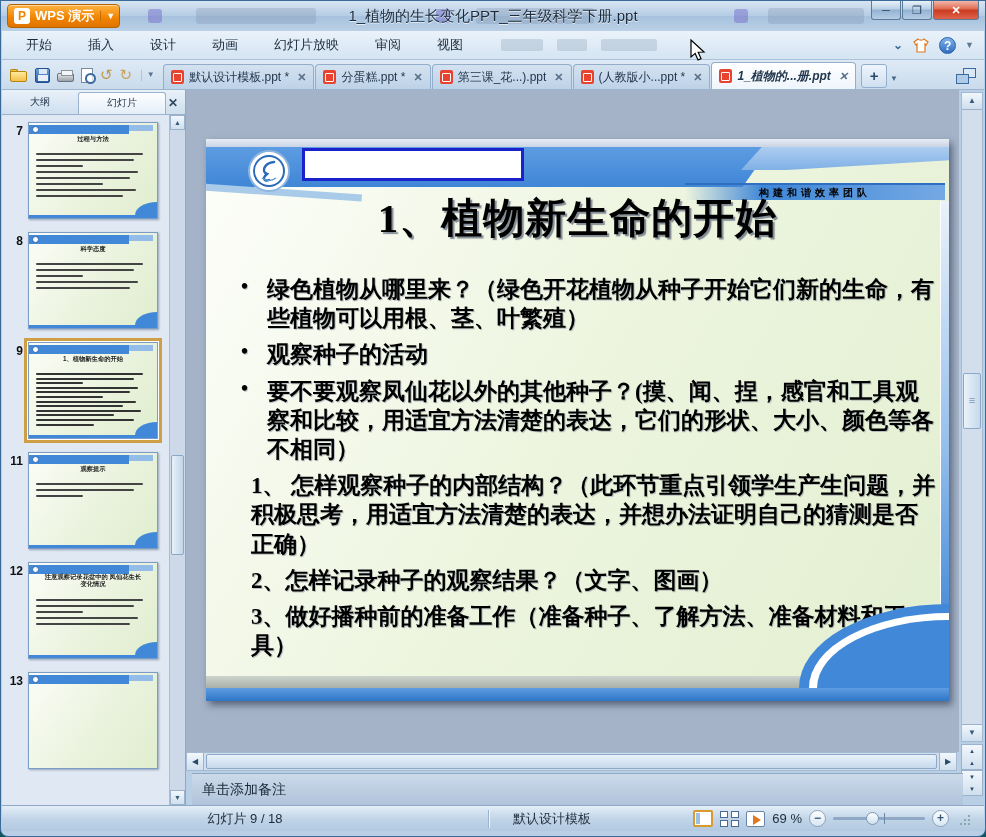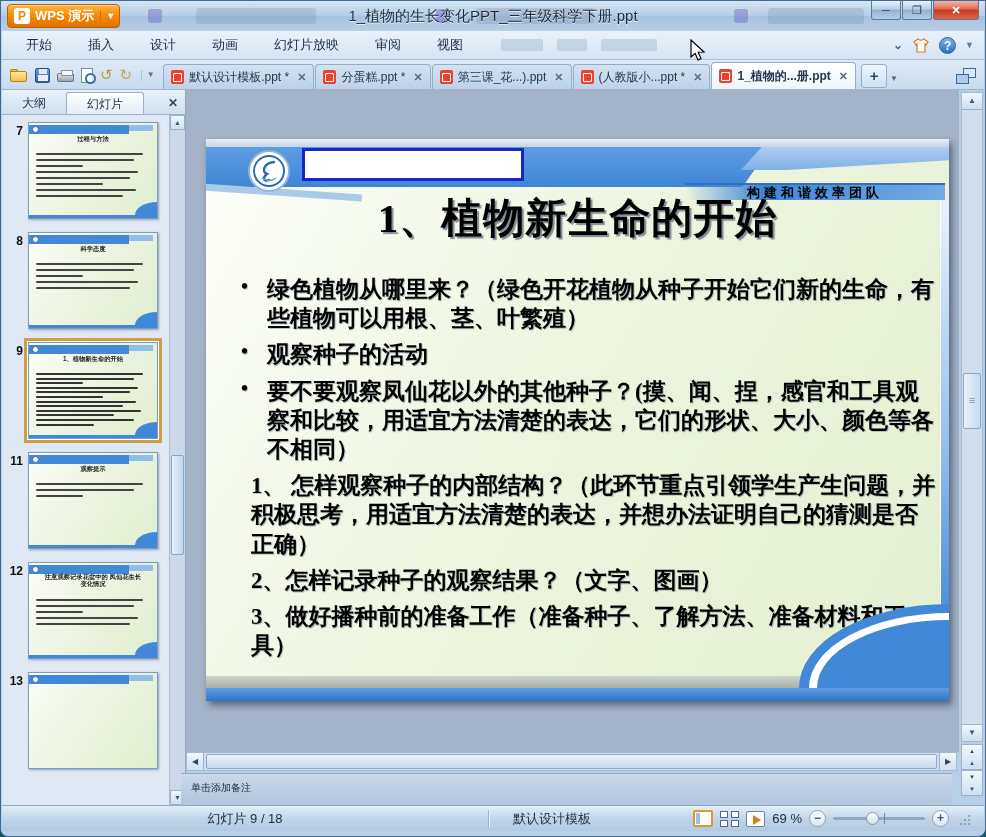--- a/index.html
+++ b/index.html
@@ -58,35 +58,35 @@
   .printer::before { content:""; position:absolute; left:3px; top:-4px; width:10px; height:4px; background:#f4f6f8; border:1px solid #8a94a0; }
   .preview { width:12px; height:15px; background:#fff; border:1px solid #7a8aa0; position:relative; margin-top:1px; }
   .preview::after { content:""; position:absolute; right:-4px; bottom:-2px; width:7px; height:7px; border:2px solid #3a6aa0; border-radius:50%; background:rgba(255,255,255,.7); }
   .u-arrow { font-size:15px; color:#c09a50; line-height:14px; }
   .r-arrow { font-size:15px; color:#caa25c; line-height:14px; }
   .tool-sep { width:14px; text-align:center; color:#5a7490; font-size:8px; border-left:1px solid #b0c4d8; margin-left:2px; padding-left:4px; padding-bottom:2px;}
   .doc-tabs { display:flex; align-items:flex-end; height:100%; }
   .dtab { display:flex; align-items:center; height:25px; padding:0 7px; margin-right:1px; font-size:12px;
     color:#23384e; background:linear-gradient(#d4e2f0,#bdd2e8); border:1px solid #92aecc; border-bottom:none;
     border-radius:4px 4px 0 0; max-width:158px; white-space:nowrap; }
-  .dtab.active { background:linear-gradient(#ffffff,#eef5fc); font-weight:700; height:27px; }
+  .dtab.active { background:linear-gradient(#ffffff,#eef5fc); font-weight:700; height:27px;font-style:italic; }
   .ppt-ico { width:13px; height:14px; background:#e8432e; border-radius:2px; margin-right:5px; position:relative; flex:none; }
   .ppt-ico::before { content:""; position:absolute; inset:3px 2px 2px 2px; border:1px solid #fff; border-radius:1px; }
   .tab-x { margin-left:8px; color:#5a7088; font-size:11px; font-weight:700; }
   .newtab { width:26px; height:24px; margin:0 0 1px 4px; background:linear-gradient(#eef5fc,#cfe0f0); border:1px solid #92aecc;
     border-radius:3px; text-align:center; font-size:15px; font-weight:700; color:#2a4a6a; line-height:22px; }
   .newtab-caret { font-size:8px; color:#4a6a8a; margin:0 0 6px 3px; }
   .arrange { position:absolute; right:8px; bottom:5px; width:20px; height:16px; }
   .arrange i { position:absolute; width:13px; height:10px; border:1px solid #3a6aa0; background:#d8e8f6; }
   .arrange i:first-child { right:0; top:0; } .arrange i:last-child { left:0; bottom:0; background:#aecbe8; }
 
   
   .sidebar { position:absolute; left:1px; top:89px; width:184px; bottom:31px; background:#dfe8f3; border-right:1px solid #8fa8c4; }
   .sb-tabs { height:25px; display:flex; align-items:flex-end; background:linear-gradient(#e9f1f9,#cfdfee); border-bottom:1px solid #9ab2cc; }
-  .sb-tab { font-size:12px; color:#24384c; padding:3px 20px; height:22px; }
+  .sb-tab { font-size:10px; color:#24384c; padding:3px 28px; height:22px; }
   .sb-tab.active { background:linear-gradient(#fdfeff,#e4eef8); border:1px solid #9ab2cc; border-bottom:none; border-radius:3px 3px 0 0; font-weight:400; }
   .sb-close { margin-left:auto; margin-right:7px; margin-bottom:4px; color:#33495e; font-size:12px; font-weight:700; }
   .thumbs { position:absolute; left:0; right:16px; top:25px; bottom:0; overflow:hidden; padding-top:7px; }
   .t-row { display:flex; margin-bottom:13px; }
   .t-num { width:26px; text-align:right; padding:2px 5px 0 0; font-size:12px; font-weight:700; color:#111; }
   .thumb { width:130px; height:97px; background:#fff; border:1px solid #7a9cc8; position:relative; overflow:hidden;
     box-shadow:1px 1px 2px rgba(40,60,90,.4); }
   .t-row.sel .thumb { box-shadow:0 0 0 1px #fff, 0 0 0 4px #cf9f45; }
   .t-body { position:absolute; inset:0; background:linear-gradient(125deg,#fbfdf6,#e9f2dc 60%,#e0eecf); }
   .t-band { position:absolute; left:0; top:2px; height:9px; width:78%; background:#4189d8; }
@@ -122,21 +122,21 @@
   .slide { position:absolute; left:20px; top:49px; width:743px; height:562px; background:linear-gradient(120deg,#fdfefa 0%,#eef5e0 45%,#e2efd0 100%);
     box-shadow:3px 4px 7px rgba(25,35,55,.55); overflow:hidden; }
   .s-topstrip { position:absolute; left:0; top:0; width:100%; height:8px; background:linear-gradient(#e8edf4,#c8d4e4); }
   .s-band { position:absolute; left:0; top:8px; width:76%; height:40px; background:linear-gradient(#5d9ce2,#3f86d6);
     clip-path:polygon(0 0,100% 0,95% 100%,0 100%); }
   .s-band-r { position:absolute; left:72%; top:8px; width:28%; height:23px; background:linear-gradient(#aecdf0,#7fb0e6);
     clip-path:polygon(10% 0,100% 0,100% 58%,22% 100%,0 100%); }
   .s-band-sub { position:absolute; left:-4px; top:50px; width:160px; height:7px; background:#a9cbe9; transform:rotate(4deg); }
   .s-motto { position:absolute; right:4px; top:44px; width:260px; height:17px;
     background:linear-gradient(to right, rgba(120,170,230,0), #3f86d6 30%, #74a9e4); border-top:2px solid #2f6ec0;
-    display:flex; align-items:center; justify-content:center; font-size:13px; font-weight:700; color:#000; letter-spacing:4px; }
+    display:flex; align-items:center; justify-content:center; font-size:10px; font-weight:700; color:#000; letter-spacing:4px; }
   .s-logo { position:absolute; left:42px; top:11px; width:42px; height:42px; border-radius:50%;
     background:#fff; border:2px solid #8db4dc; display:flex; align-items:center; justify-content:center; }
   .s-whitebox { position:absolute; left:96px; top:9px; width:222px; height:33px; background:#fff; border:3px solid #1a22cc; }
   .s-title { position:absolute; left:0; width:100%; top:52px; text-align:center; font-size:41px; font-weight:800; color:#000;
     font-family:"Liberation Serif", serif; text-shadow:2px 2px 1px rgba(110,120,135,.85); letter-spacing:1px; }
   .s-body { position:absolute; left:28px; top:136px; width:702px; font-size:23px; font-weight:700; color:#000;
     line-height:1.27; text-shadow:1px 1px 0 rgba(130,140,160,.5); font-family:"Liberation Serif", serif;}
   .bullet { position:relative; padding-left:33px; margin-bottom:7px; }
   .b-dot { position:absolute; left:7px; top:-1px; font-size:20px; }
   .numbered { padding-left:17px; margin-bottom:7px; }
@@ -146,22 +146,22 @@
   .s-curve { position:absolute; right:0; bottom:13px; width:150px; height:84px; background:#4189d8; border-top-left-radius:100% 100%; }
   .s-curve::before { content:""; position:absolute; left:10px; top:9px; right:0; bottom:0; background:#fff; border-top-left-radius:100% 100%; }
   .s-curve::after { content:""; position:absolute; left:18px; top:16px; right:0; bottom:0; background:#4189d8; border-top-left-radius:100% 100%; }
 
   
   .hscroll { position:absolute; left:185px; top:751px; width:771px; height:19px; background:#d2deec; border:1px solid #a4bad2; display:flex; }
   .hs-btn { width:17px; background:linear-gradient(#f2f7fc,#cfdfee); border-right:1px solid #9ab2cc; text-align:center; font-size:8px; color:#2a4a6a; line-height:17px; }
   .hs-btn.right { border-right:none; border-left:1px solid #9ab2cc; }
   .hs-track { flex:1; position:relative; }
   .hs-thumb { position:absolute; inset:1px 2px; background:linear-gradient(#eaf2fa,#c6d9ec); border:1px solid #8aa8c8; border-radius:2px; }
-  .notes { position:absolute; left:180px; top:772px; width:771px; height:34px; background:linear-gradient(#ccd9e9,#aec2da);
-    border-top:1px solid #8fa8c4; font-size:10px; color:#1a2a3a; padding:7px 0 0 10px; }
+  .notes { position:absolute; left:191px; top:772px; width:771px; height:34px; background:linear-gradient(#ccd9e9,#aec2da);
+    border-top:1px solid #8fa8c4; font-size:14px; color:#1a2a3a; padding:7px 0 0 10px; }
   .statusbar { position:absolute; left:1px; right:1px; bottom:5px; height:26px;
     background:linear-gradient(#e4eef8,#c2d5e8 50%,#b2c9e0); border-top:1px solid #8fa8c4; display:flex; align-items:center; font-size:13px; color:#1c2c3c; }
   .st-left { width:486px; text-align:center; }
   .st-sep { width:1px; height:18px; background:#9ab2cc; box-shadow:1px 0 0 #eef4fa; }
   .st-tpl { padding-left:24px; }
   .st-right { margin-left:auto; display:flex; align-items:center; gap:7px; padding-right:14px; }
   .v-normal { width:20px; height:17px; border:2px solid #d89a30; background:#fff; position:relative; border-radius:2px; }
   .v-normal::before { content:""; position:absolute; left:1px; top:1px; bottom:1px; width:4px; background:#9cc0e4; }
   .v-sorter { width:19px; height:16px; position:relative; }
   .v-sorter i { position:absolute; width:8px; height:7px; border:1px solid #4a6a94; background:#fff; }

